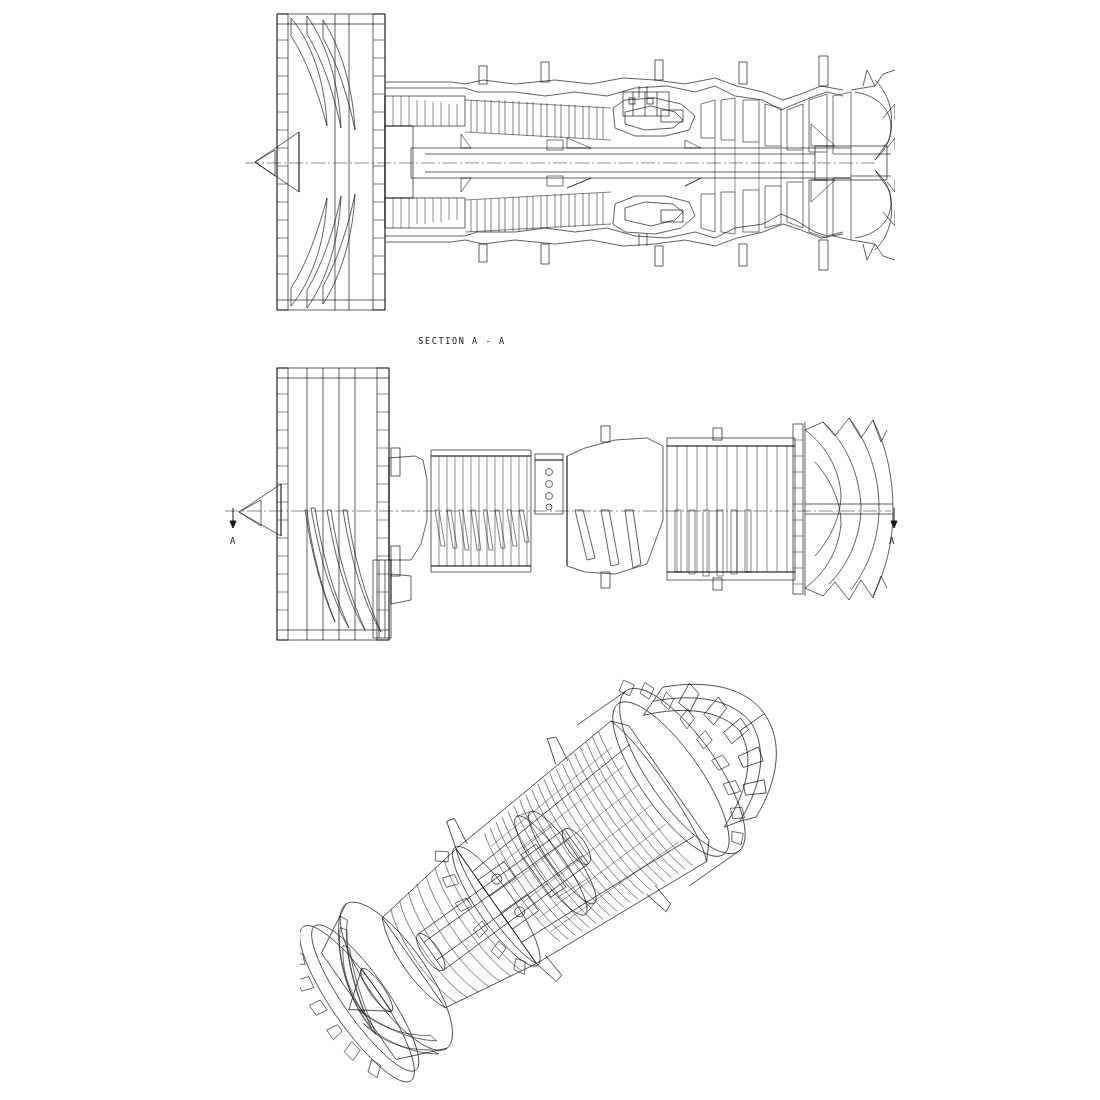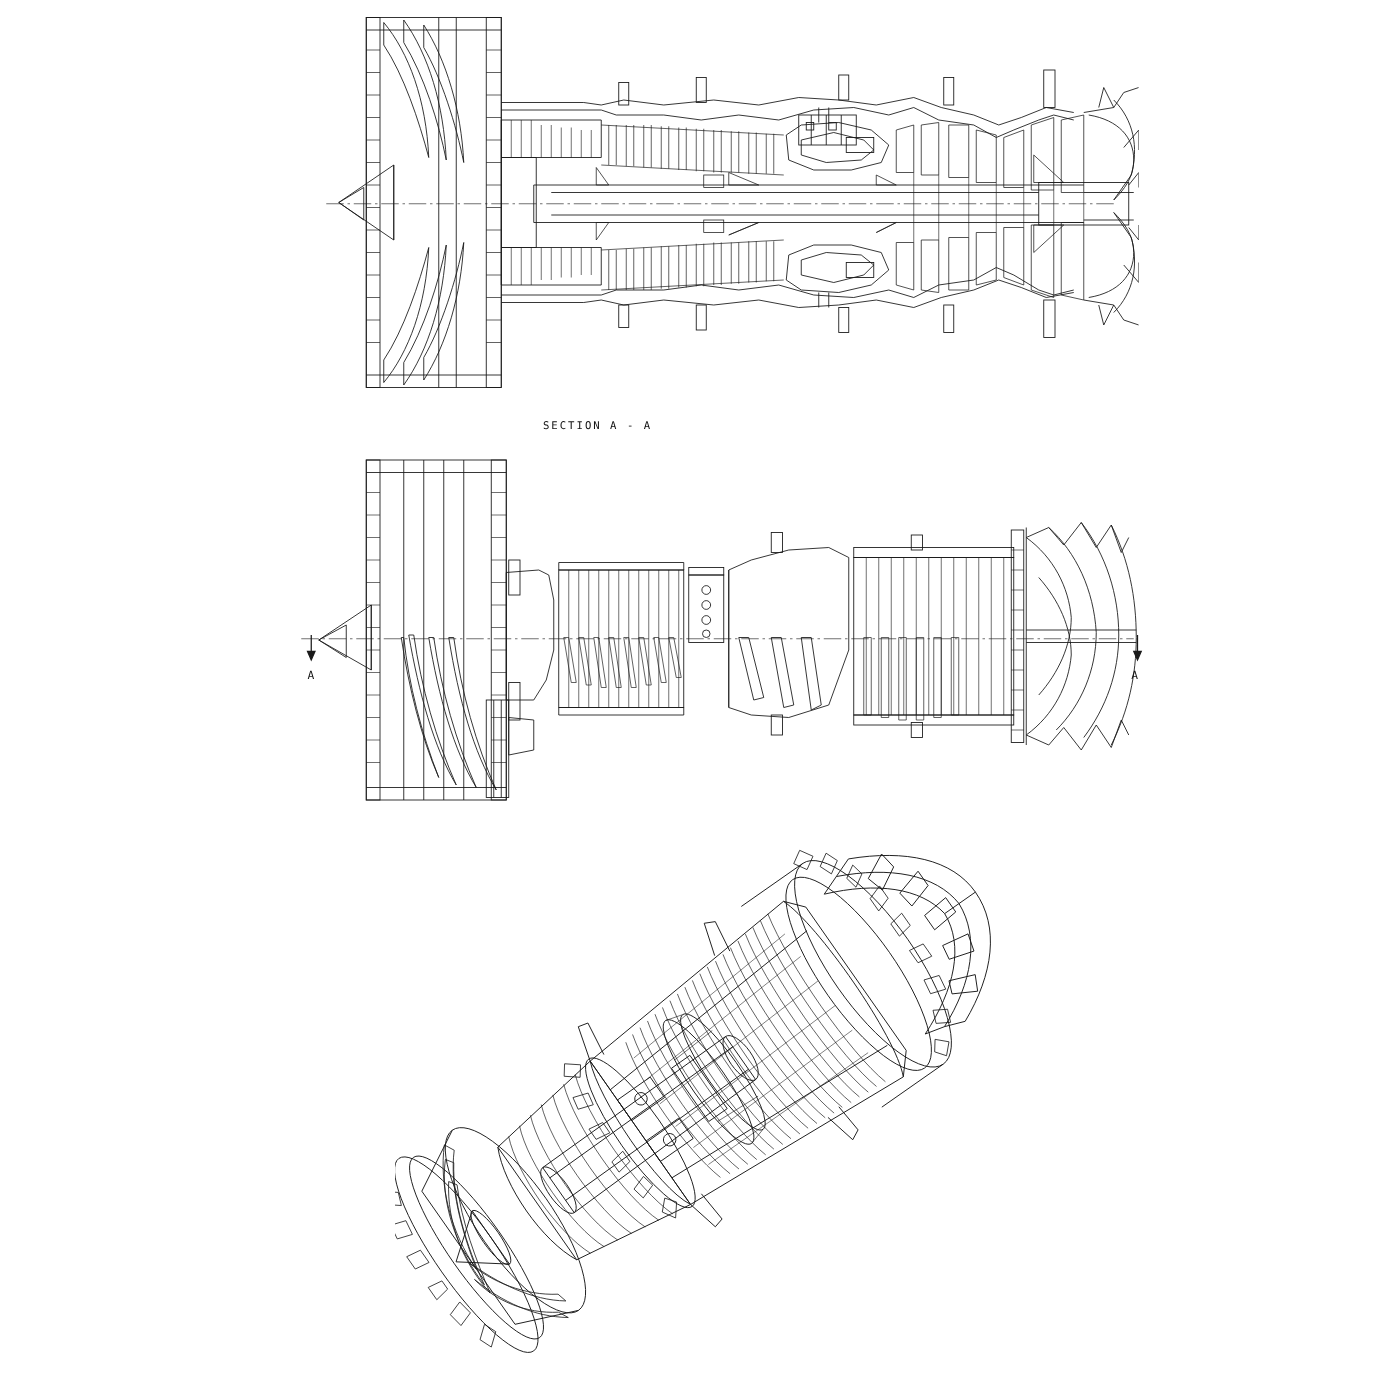--- a/index.html
+++ b/index.html
@@ -13,21 +13,20 @@
     font-family: "Liberation Sans", sans-serif;
     overflow: hidden;
     position: relative;
   }
   #sheet {
     position: absolute;
     left: 0; top: 0;
     width: 924px;
     height: 1100px;
     background: #ffffff;
-    margin-left: 16px;
   }
   .view {
     position: absolute;
   }
   #view-section { left: 215px; top: 0px;   width: 680px; height: 330px; }
   #view-elev    { left: 215px; top: 360px; width: 680px; height: 305px; }
   #view-iso     { left: 300px; top: 660px; width: 600px; height: 440px; }
 
   .view svg { display: block; width: 100%; height: 100%; }
 

